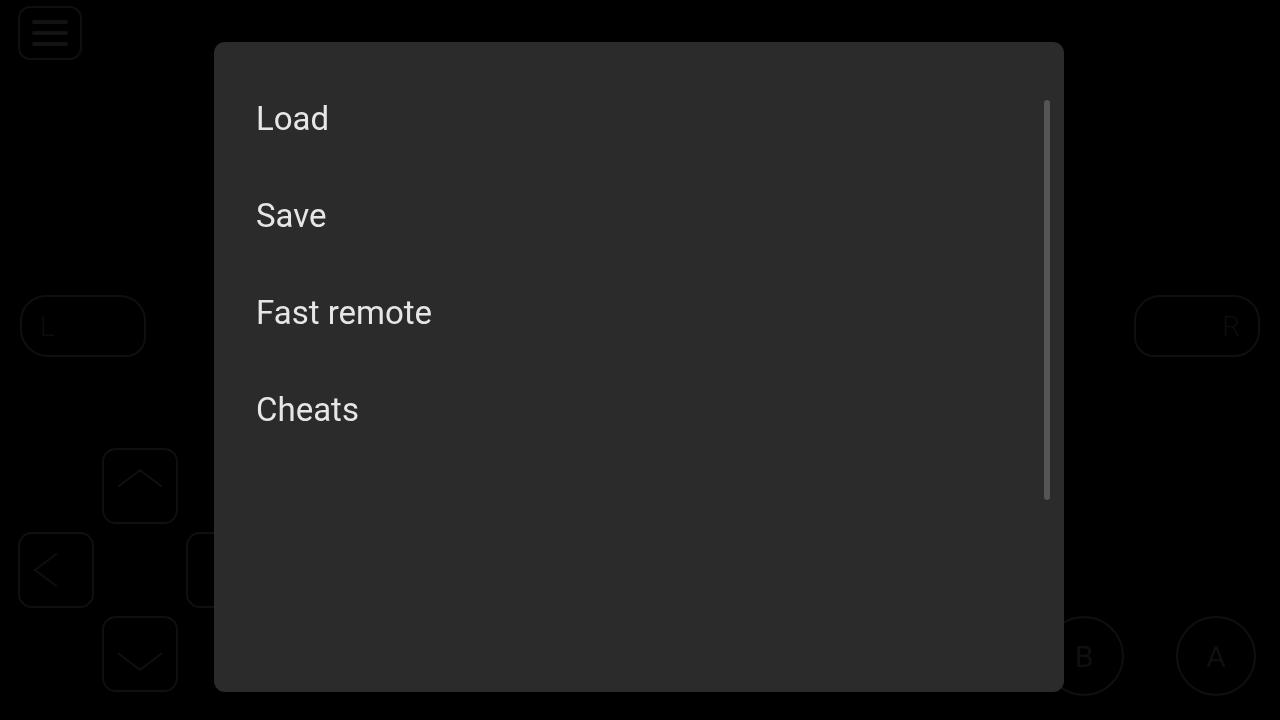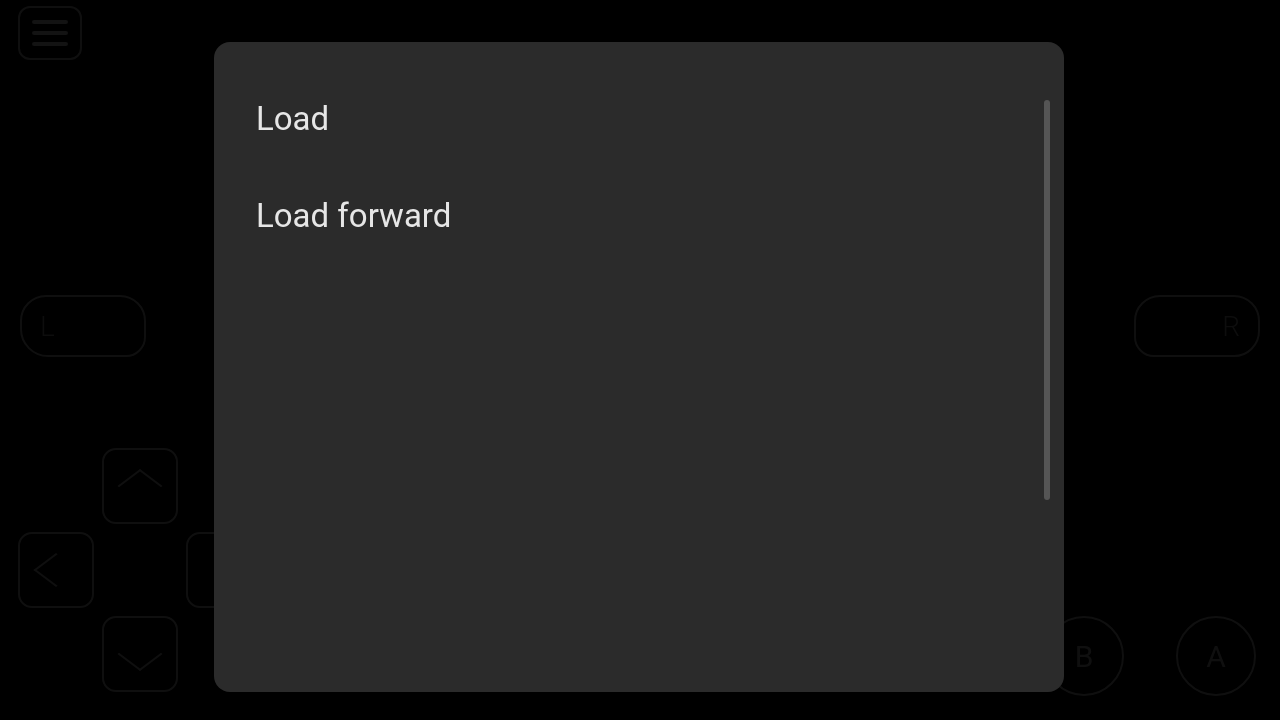--- a/index.html
+++ b/index.html
@@ -124,21 +124,21 @@
   }
 
   
   .menu {
     position: absolute;
     left: 214px;
     top: 42px;
     width: 850px;
     height: 650px;
     background: #2b2b2b;
-    border-radius: 16px;
+    border-radius: 11px;
     z-index: 3;
     overflow: hidden;
   }
   .menu-list {
     position: absolute;
     left: 0; top: 0; right: 0;
     padding: 28px 0 0 0;
   }
   .menu-item {
     padding: 0 42px;
@@ -203,17 +203,23 @@
 </div>
 
 <div class="scrim"></div>
 
 <div class="menu">
   <div class="menu-list">
     <div class="menu-item">
       <span>Load</span>
     </div>
     <div class="menu-item">
-      <span>Load forward</span>
+      <span>Save</span>
+    </div>
+    <div class="menu-item">
+      <span>Fast remote</span>
+    </div>
+    <div class="menu-item">
+      <span>Cheats</span>
     </div>
   </div>
   <div class="scrollbar"></div>
 </div>
 
 </body></html>

